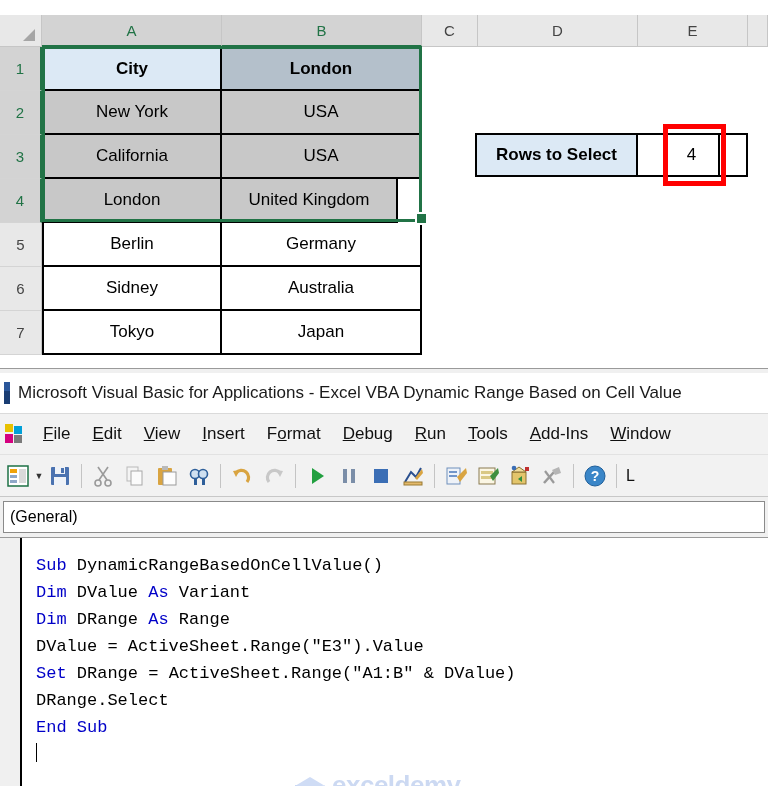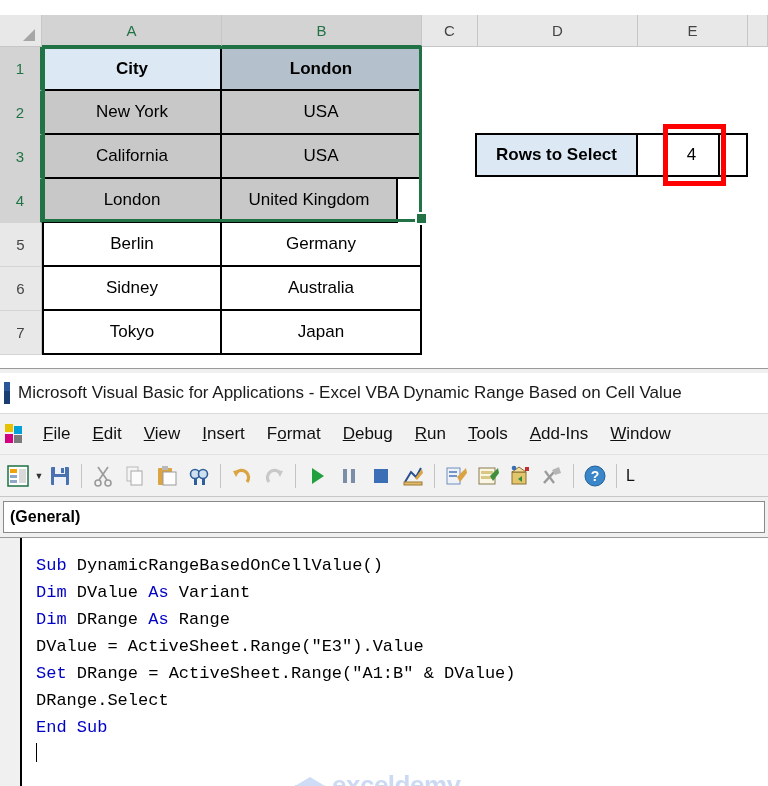--- a/index.html
+++ b/index.html
@@ -238,21 +238,21 @@
     display: flex; align-items: center;
     padding: 0 3px;
   }
   #general-combo {
     height: 32px;
     flex: 1 1 auto;
     background: #ffffff;
     border: 1px solid #8a8a8a;
     display: flex; align-items: center;
     padding-left: 6px;
-    font-size: 16px; font-weight: bold; color: #000000;
+    font-size: 16px; font-weight: normal; color: #000000;
   }
 
   #code-area {
     position: absolute; left: 0; top: 168px;
     width: 768px; height: 256px;
     background: #ffffff;
     border-top: 1px solid #9a9a9a;
     display: flex;
   }
   #code-margin {

